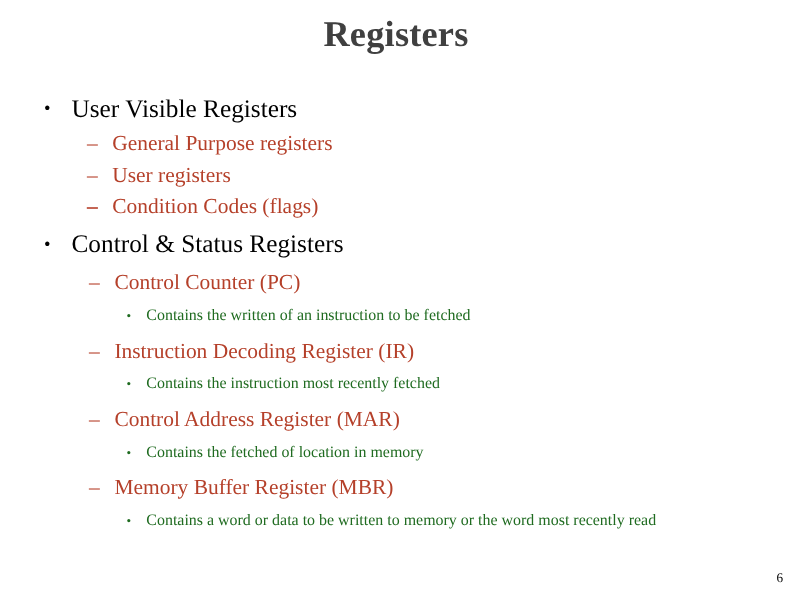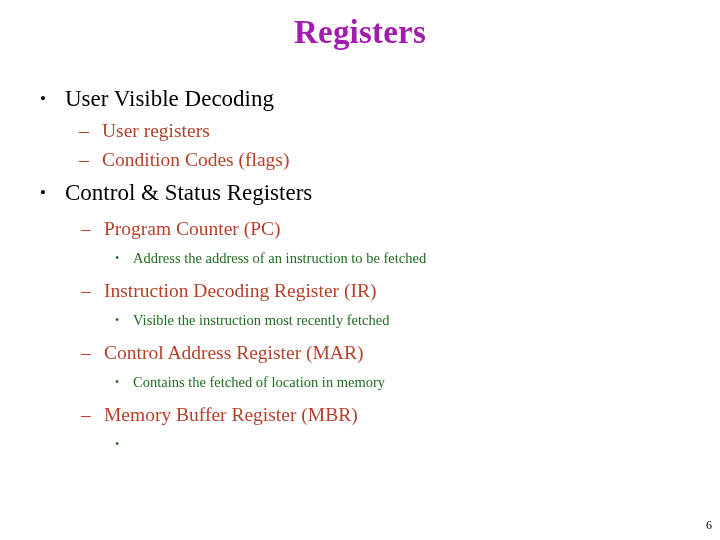--- a/index.html
+++ b/index.html
@@ -24,21 +24,21 @@
 
   
   .slide-title {
     position: absolute;
     top: 14px;
     left: 0;
     width: 720px;
     text-align: center;
     font-size: 33px;
     font-weight: bold;
-    color: #a21caf;
+    color: #404040;
     letter-spacing: 0.2px;
     line-height: 1.1;
   }
 
   
   .body-content {
     position: absolute;
     top: 84px;
     left: 0;
     width: 720px;
@@ -127,25 +127,26 @@
 <body>
 
 <div class="slide">
 
   <div class="slide-title">Registers</div>
 
   <div class="body-content">
 
     <div class="bullet-row level1">
       <span class="marker">•</span>
-      <span class="bullet-text">User Visible Decoding</span>
-    </div>
-
-    <div class="bullet-row level2">
-      <span class="marker">–</span>
+      <span class="bullet-text">User Visible Registers</span>
+    </div>
+
+    <div class="bullet-row level2">
+      <span class="marker">–</span>
+      <span class="bullet-text">General Purpose registers</span>
     </div>
 
     <div class="bullet-row level2">
       <span class="marker">–</span>
       <span class="bullet-text">User registers</span>
     </div>
 
     <div class="bullet-row level2">
       <span class="marker">–</span>
     </div>
@@ -159,42 +160,42 @@
 
     <div class="bullet-row level1">
       <span class="marker">•</span>
       <span class="bullet-text">Control &amp; Status Registers</span>
     </div>
 
     <div class="spacer-sm"></div>
 
     <div class="bullet-row level2 group2">
       <span class="marker">–</span>
-      <span class="bullet-text">Program Counter (PC)</span>
-    </div>
-
-    <div class="spacer-sm"></div>
-
-    <div class="bullet-row level3">
-      <span class="marker">•</span>
-      <span class="bullet-text">Address the address of an instruction to be fetched</span>
+      <span class="bullet-text">Control Counter (PC)</span>
+    </div>
+
+    <div class="spacer-sm"></div>
+
+    <div class="bullet-row level3">
+      <span class="marker">•</span>
+      <span class="bullet-text">Contains the written of an instruction to be fetched</span>
     </div>
 
     <div class="spacer-md"></div>
 
     <div class="bullet-row level2 group2">
       <span class="marker">–</span>
       <span class="bullet-text">Instruction Decoding Register (IR)</span>
     </div>
 
     <div class="spacer-sm"></div>
 
     <div class="bullet-row level3">
       <span class="marker">•</span>
-      <span class="bullet-text">Visible the instruction most recently fetched</span>
+      <span class="bullet-text">Contains the instruction most recently fetched</span>
     </div>
 
     <div class="spacer-md"></div>
 
     <div class="bullet-row level2 group2">
       <span class="marker">–</span>
       <span class="bullet-text">Control Address Register (MAR)</span>
     </div>
 
     <div class="spacer-sm"></div>
@@ -208,19 +209,20 @@
 
     <div class="bullet-row level2 group2">
       <span class="marker">–</span>
       <span class="bullet-text">Memory Buffer Register (MBR)</span>
     </div>
 
     <div class="spacer-sm"></div>
 
     <div class="bullet-row level3">
       <span class="marker">•</span>
+      <span class="bullet-text">Contains a word or data to be written to memory or the word most recently read</span>
     </div>
 
   </div>
 
   <div class="page-number">6</div>
 
 </div>
 
 </body></html>

